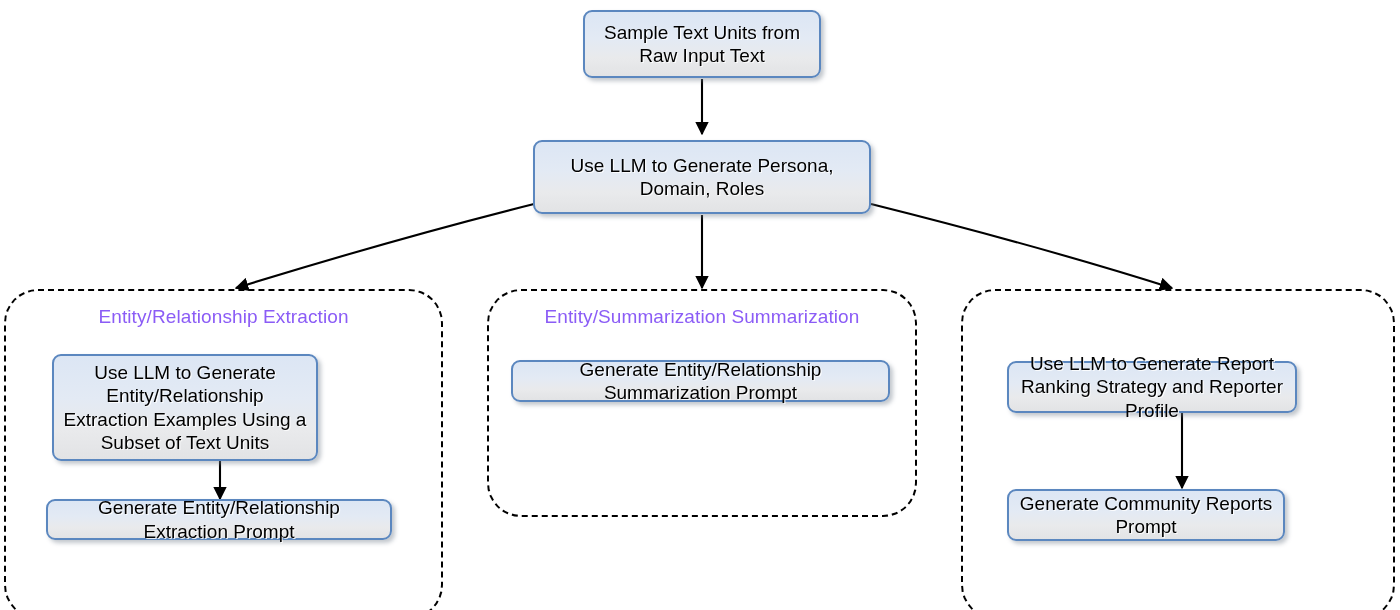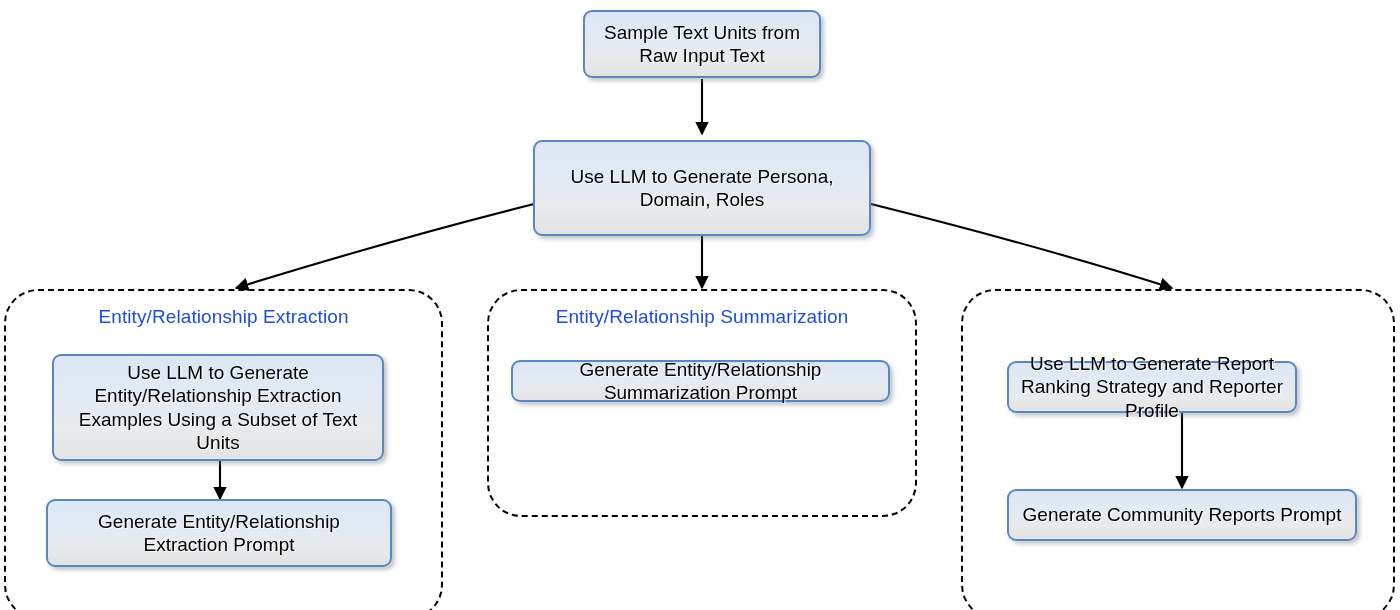--- a/index.html
+++ b/index.html
@@ -33,21 +33,21 @@
     border-radius: 34px;
     background: transparent;
     box-sizing: border-box;
   }
   .panel-title {
     position: absolute;
     left: 0;
     right: 0;
     text-align: center;
     font-size: 19px;
-    color: #1d4ed8;
+    color: #8b5cf6;
     letter-spacing: 0.1px;
     white-space: nowrap;
   }
 
   
   .node {
     position: absolute;
     box-sizing: border-box;
     border: 2.2px solid #5b87bf;
     border-radius: 9px;
@@ -90,48 +90,48 @@
 
     <line x1="220" y1="461" x2="220" y2="499" stroke="#000000" stroke-width="2.1" marker-end="url(#arrowhead)"></line>
 
     <line x1="1182" y1="412" x2="1182" y2="488" stroke="#000000" stroke-width="2.1" marker-end="url(#arrowhead)"></line>
   </svg>
 
   <div class="node" style="left:583px; top:10px; width:238px; height:68px;align-items:center;">
     <span>Sample Text Units from Raw Input Text</span>
   </div>
 
-  <div class="node" style="left:533px; top:140px; width:338px; height:96px;justify-content:center;">
+  <div class="node" style="left:533px; top:140px; width:338px; height:74px;justify-content:center;">
     <span>Use LLM to Generate Persona, Domain, Roles</span>
   </div>
 
   <div class="panel" style="left:4px; top:289px; width:439px; height:330px;">
   </div>
   <div class="panel-title" style="left:4px; top:306px; width:439px;">Entity/Relationship Extraction</div>
 
-  <div class="node" style="left:52px; top:354px; width:332px; height:107px;">
+  <div class="node" style="left:52px; top:354px; width:266px; height:107px;">
     <span>Use LLM to Generate Entity/Relationship Extraction Examples Using a Subset of Text Units</span>
   </div>
 
-  <div class="node" style="left:46px; top:499px; width:346px; height:68px;">
+  <div class="node" style="left:46px; top:499px; width:346px; height:41px;">
     <span>Generate Entity/Relationship Extraction Prompt</span>
   </div>
 
   <div class="panel" style="left:487px; top:289px; width:430px; height:228px;">
   </div>
-  <div class="panel-title" style="left:487px; top:306px; width:430px;">Entity/Relationship Summarization</div>
+  <div class="panel-title" style="left:487px; top:306px; width:430px;">Entity/Summarization Summarization</div>
 
   <div class="node" style="left:511px; top:360px; width:379px; height:42px;">
     <span>Generate Entity/Relationship Summarization Prompt</span>
   </div>
 
   <div class="panel" style="left:961px; top:289px; width:434px; height:330px;">
   </div>
 
   <div class="node" style="left:1007px; top:361px; width:290px; height:52px;">
     <span>Use LLM to Generate Report Ranking Strategy and Reporter Profile</span>
   </div>
 
-  <div class="node" style="left:1007px; top:489px; width:350px; height:52px;">
+  <div class="node" style="left:1007px; top:489px; width:278px; height:52px;">
     <span>Generate Community Reports Prompt</span>
   </div>
 
 </div>
 
 </body></html>

